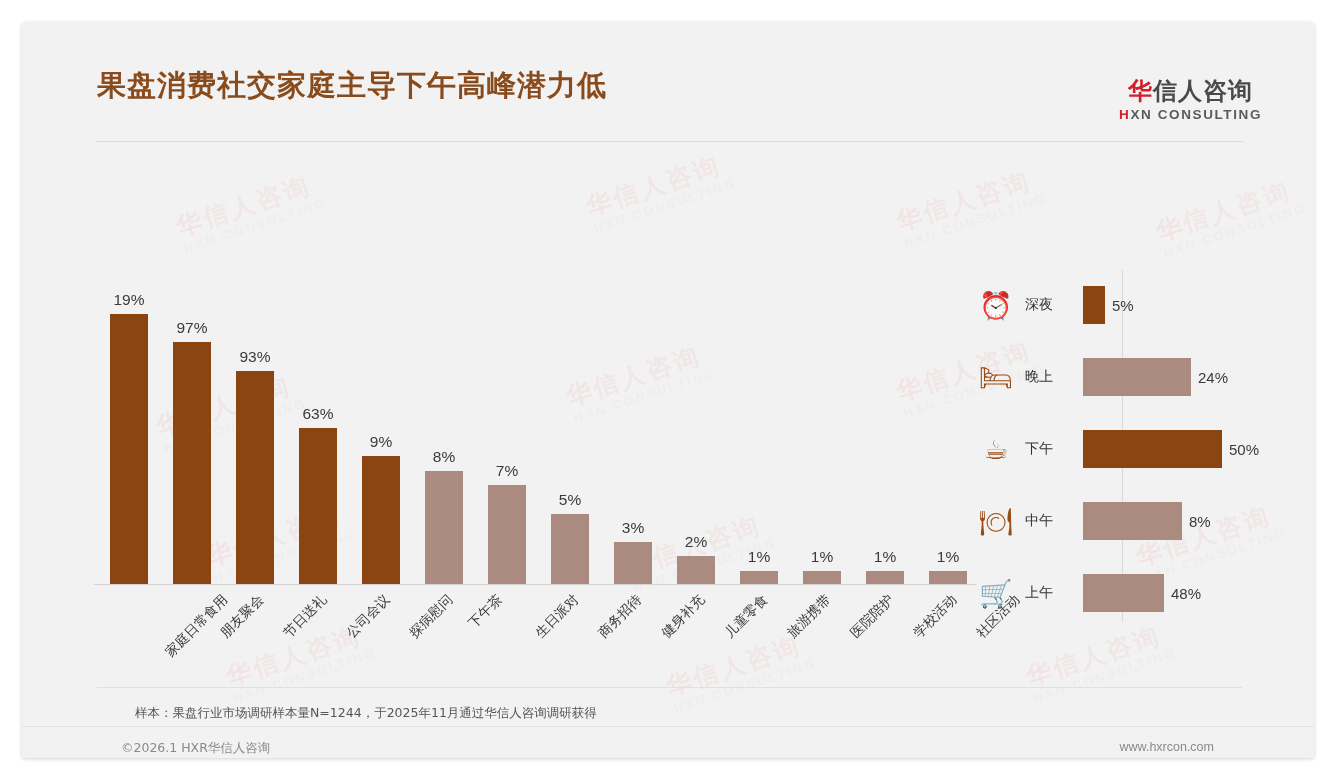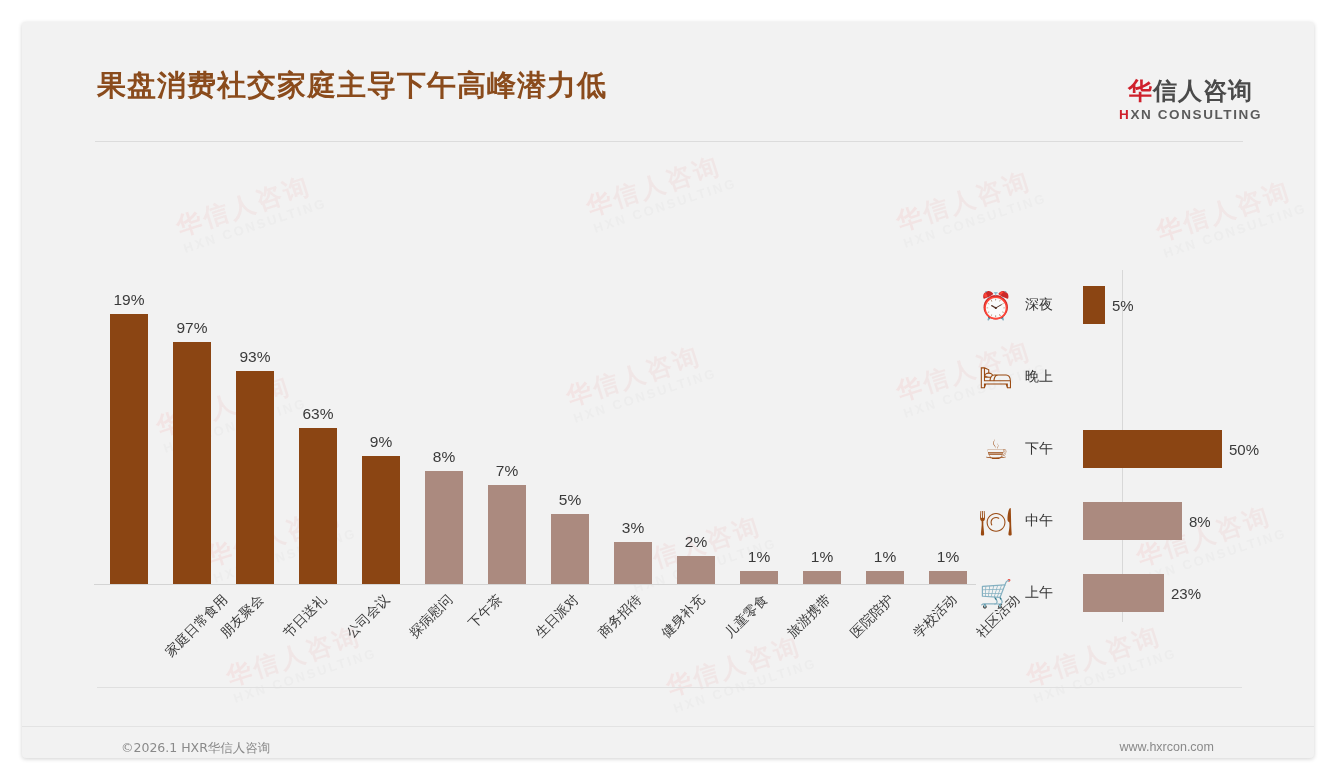--- a/index.html
+++ b/index.html
@@ -297,20 +297,24 @@
           <div class="ricon">⏰</div>
           <div class="rlab">深夜</div>
           <div class="rbarwrap">
             <div class="rbar dark" style="width: 22px;"></div>
             <div class="rval">5%</div>
           </div>
         </div>
         <div class="rrow" style="top: 72px;">
           <div class="ricon">🛏</div>
           <div class="rlab">晚上</div>
+          <div class="rbarwrap">
+            <div class="rbar light" style="width: 108px;"></div>
+            <div class="rval">24%</div>
+          </div>
         </div>
         <div class="rrow" style="top: 144px;">
           <div class="ricon">☕</div>
           <div class="rlab">下午</div>
           <div class="rbarwrap">
             <div class="rbar dark" style="width: 139px;"></div>
             <div class="rval">50%</div>
           </div>
         </div>
         <div class="rrow" style="top: 216px;">
@@ -319,24 +323,25 @@
           <div class="rbarwrap">
             <div class="rbar light" style="width: 99px;"></div>
             <div class="rval">8%</div>
           </div>
         </div>
         <div class="rrow" style="top: 288px;">
           <div class="ricon">🛒</div>
           <div class="rlab">上午</div>
           <div class="rbarwrap">
             <div class="rbar light" style="width: 81px;"></div>
-            <div class="rval">23%</div>
+            <div class="rval">48%</div>
           </div>
         </div>
       </div>
   </div>
 
   <div class="src-line"></div>
+  <div class="source">样本：果盘行业市场调研样本量N=1244，于2025年11月通过华信人咨询调研获得</div>
   <div class="foot-line"></div>
   <div class="copyright">©2026.1 HXR华信人咨询</div>
   <div class="website">www.hxrcon.com</div>
 
 </div>
 
 </body></html>

